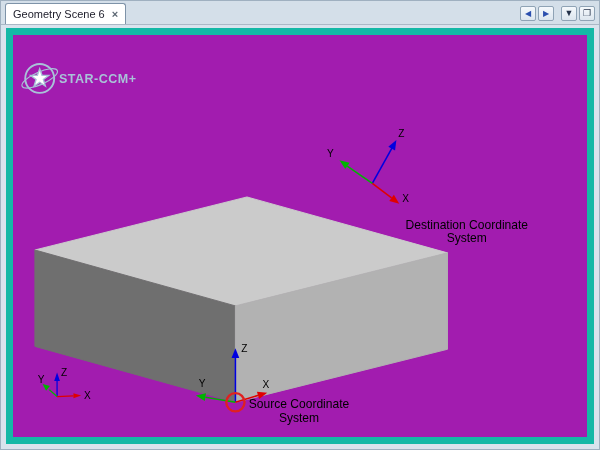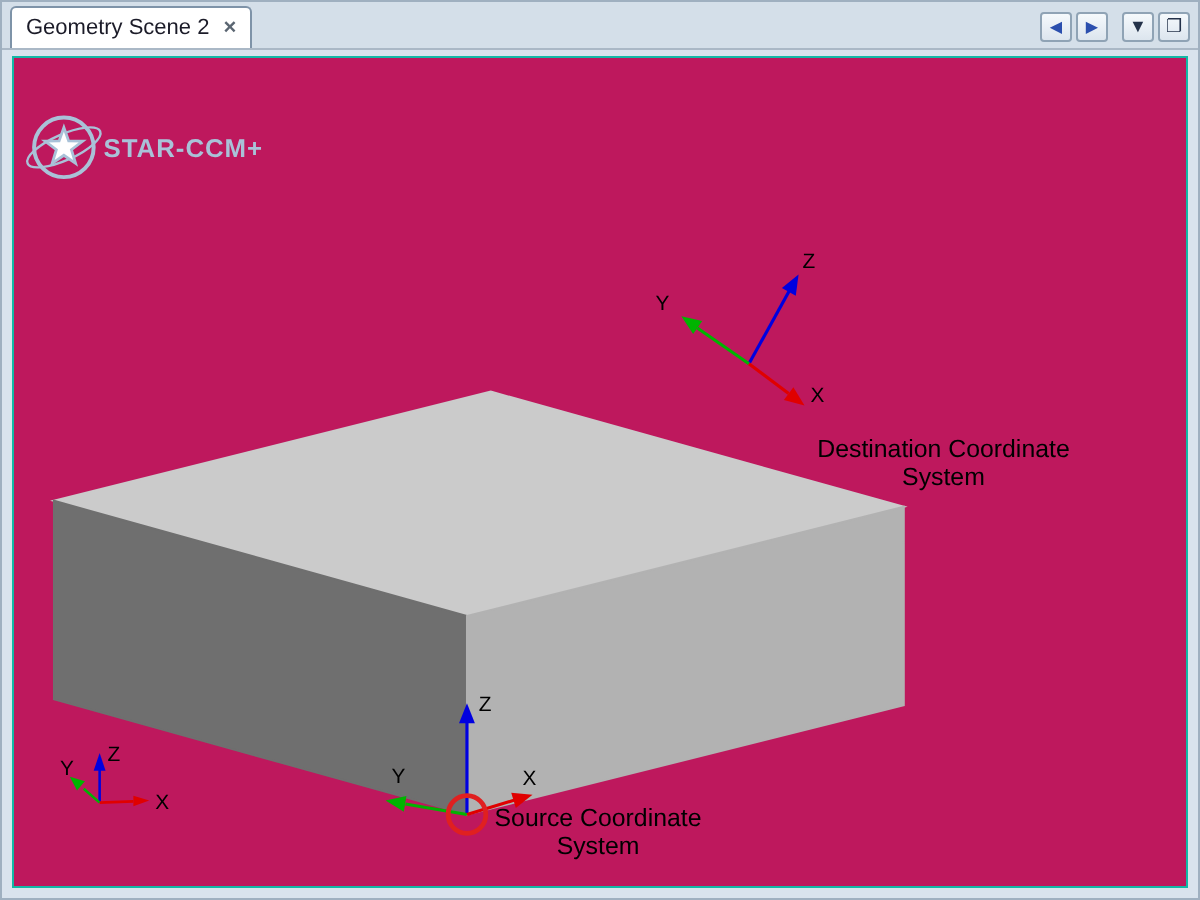--- a/index.html
+++ b/index.html
@@ -32,21 +32,21 @@
   .nav-btn{
     width:16px; height:15px; display:flex; align-items:center; justify-content:center;
     background:linear-gradient(#f5f9fc,#dce5ee); border:1px solid #8fa3b5; border-radius:2px;
     font-family:"Liberation Sans", sans-serif; cursor:pointer; padding:0;
   }
   .nav-btn.grouped{margin-left:5px;}
   .glyph-blue{color:#2b4fae; font-size:8px; line-height:1;}
   .glyph-dark{color:#24324a; font-size:9px; line-height:1;}
   .viewport{
     position:absolute; left:5px; top:27px; right:5px; bottom:5px;
-    background:#be185d; border:1px solid #14b8a6; overflow:hidden; cursor:crosshair;
+    background:#a21caf; border:7px solid #14b8a6; overflow:hidden; cursor:crosshair;
   }
   svg{display:block;}
   svg text{font-family:"Liberation Sans", sans-serif; fill:#000000;}
   .scene-label{font-size:12.5px;}
   .axis-label{font-size:10.5px;}
   .axis-x{stroke:var(--axis-x);}  .head-x{fill:var(--axis-x);}
   .axis-y{stroke:var(--axis-y);}  .head-y{fill:var(--axis-y);}
   .axis-z{stroke:var(--axis-z);}  .head-z{fill:var(--axis-z);}
   .axis-line{stroke-width:1.6; fill:none;}
   .axis-line-small{stroke-width:1.3; fill:none;}
@@ -58,21 +58,21 @@
   .wm-star{stroke:var(--watermark); fill:#ffffff; stroke-width:1.4;}
   .wm-text{fill:var(--watermark); font-size:13px; font-weight:bold; letter-spacing:0.5px;}
 </style>
 </head>
 <body>
 
 <div class="window">
 
   <div class="tabbar">
     <div class="tab">
-      <span class="tab-label">Geometry Scene 2</span>
+      <span class="tab-label">Geometry Scene 6</span>
       <span class="tab-close">×</span>
     </div>
     <div class="nav-buttons">
       <button class="nav-btn">
           <span class="glyph-blue">◀</span>
         </button>
       <button class="nav-btn">
           <span class="glyph-blue">▶</span>
         </button>
       <button class="nav-btn grouped">

